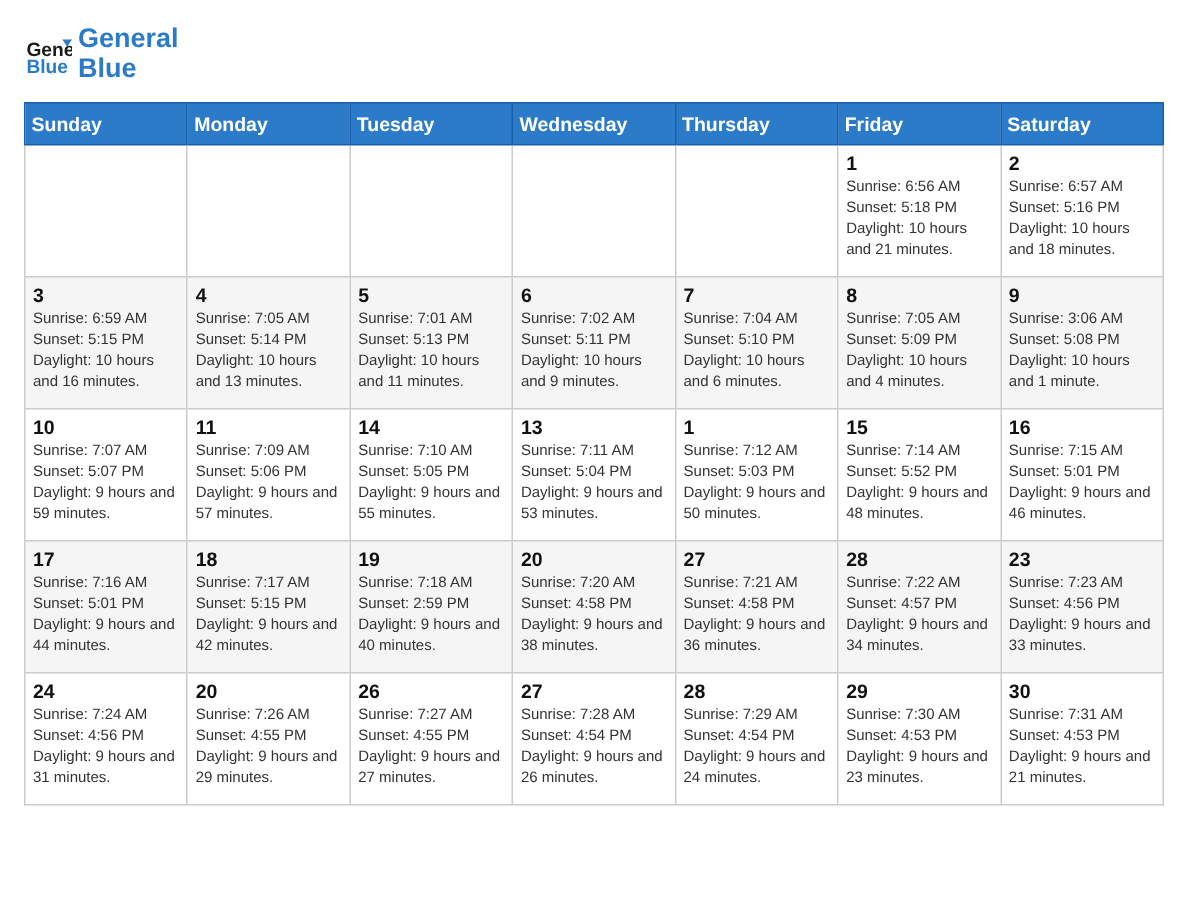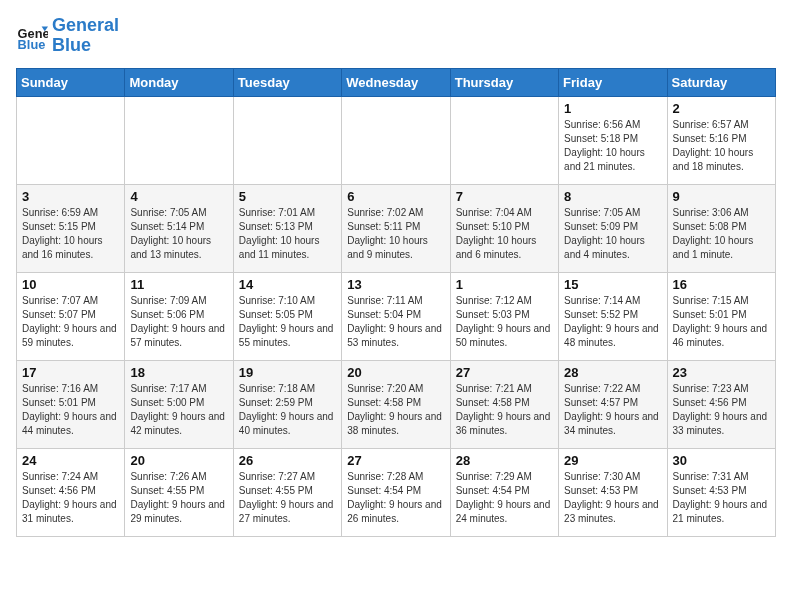--- a/index.html
+++ b/index.html
@@ -232,21 +232,21 @@
       <tr>
         <td>
           <div class="day-number">17</div>
           <div class="day-info">Sunrise: 7:16 AM
 Sunset: 5:01 PM
 Daylight: 9 hours and 44 minutes.</div>
         </td>
         <td>
           <div class="day-number">18</div>
           <div class="day-info">Sunrise: 7:17 AM
-Sunset: 5:00 PM
+Sunset: 5:15 PM
 Daylight: 9 hours and 42 minutes.</div>
         </td>
         <td>
           <div class="day-number">19</div>
           <div class="day-info">Sunrise: 7:18 AM
 Sunset: 2:59 PM
 Daylight: 9 hours and 40 minutes.</div>
         </td>
         <td>
           <div class="day-number">20</div>

